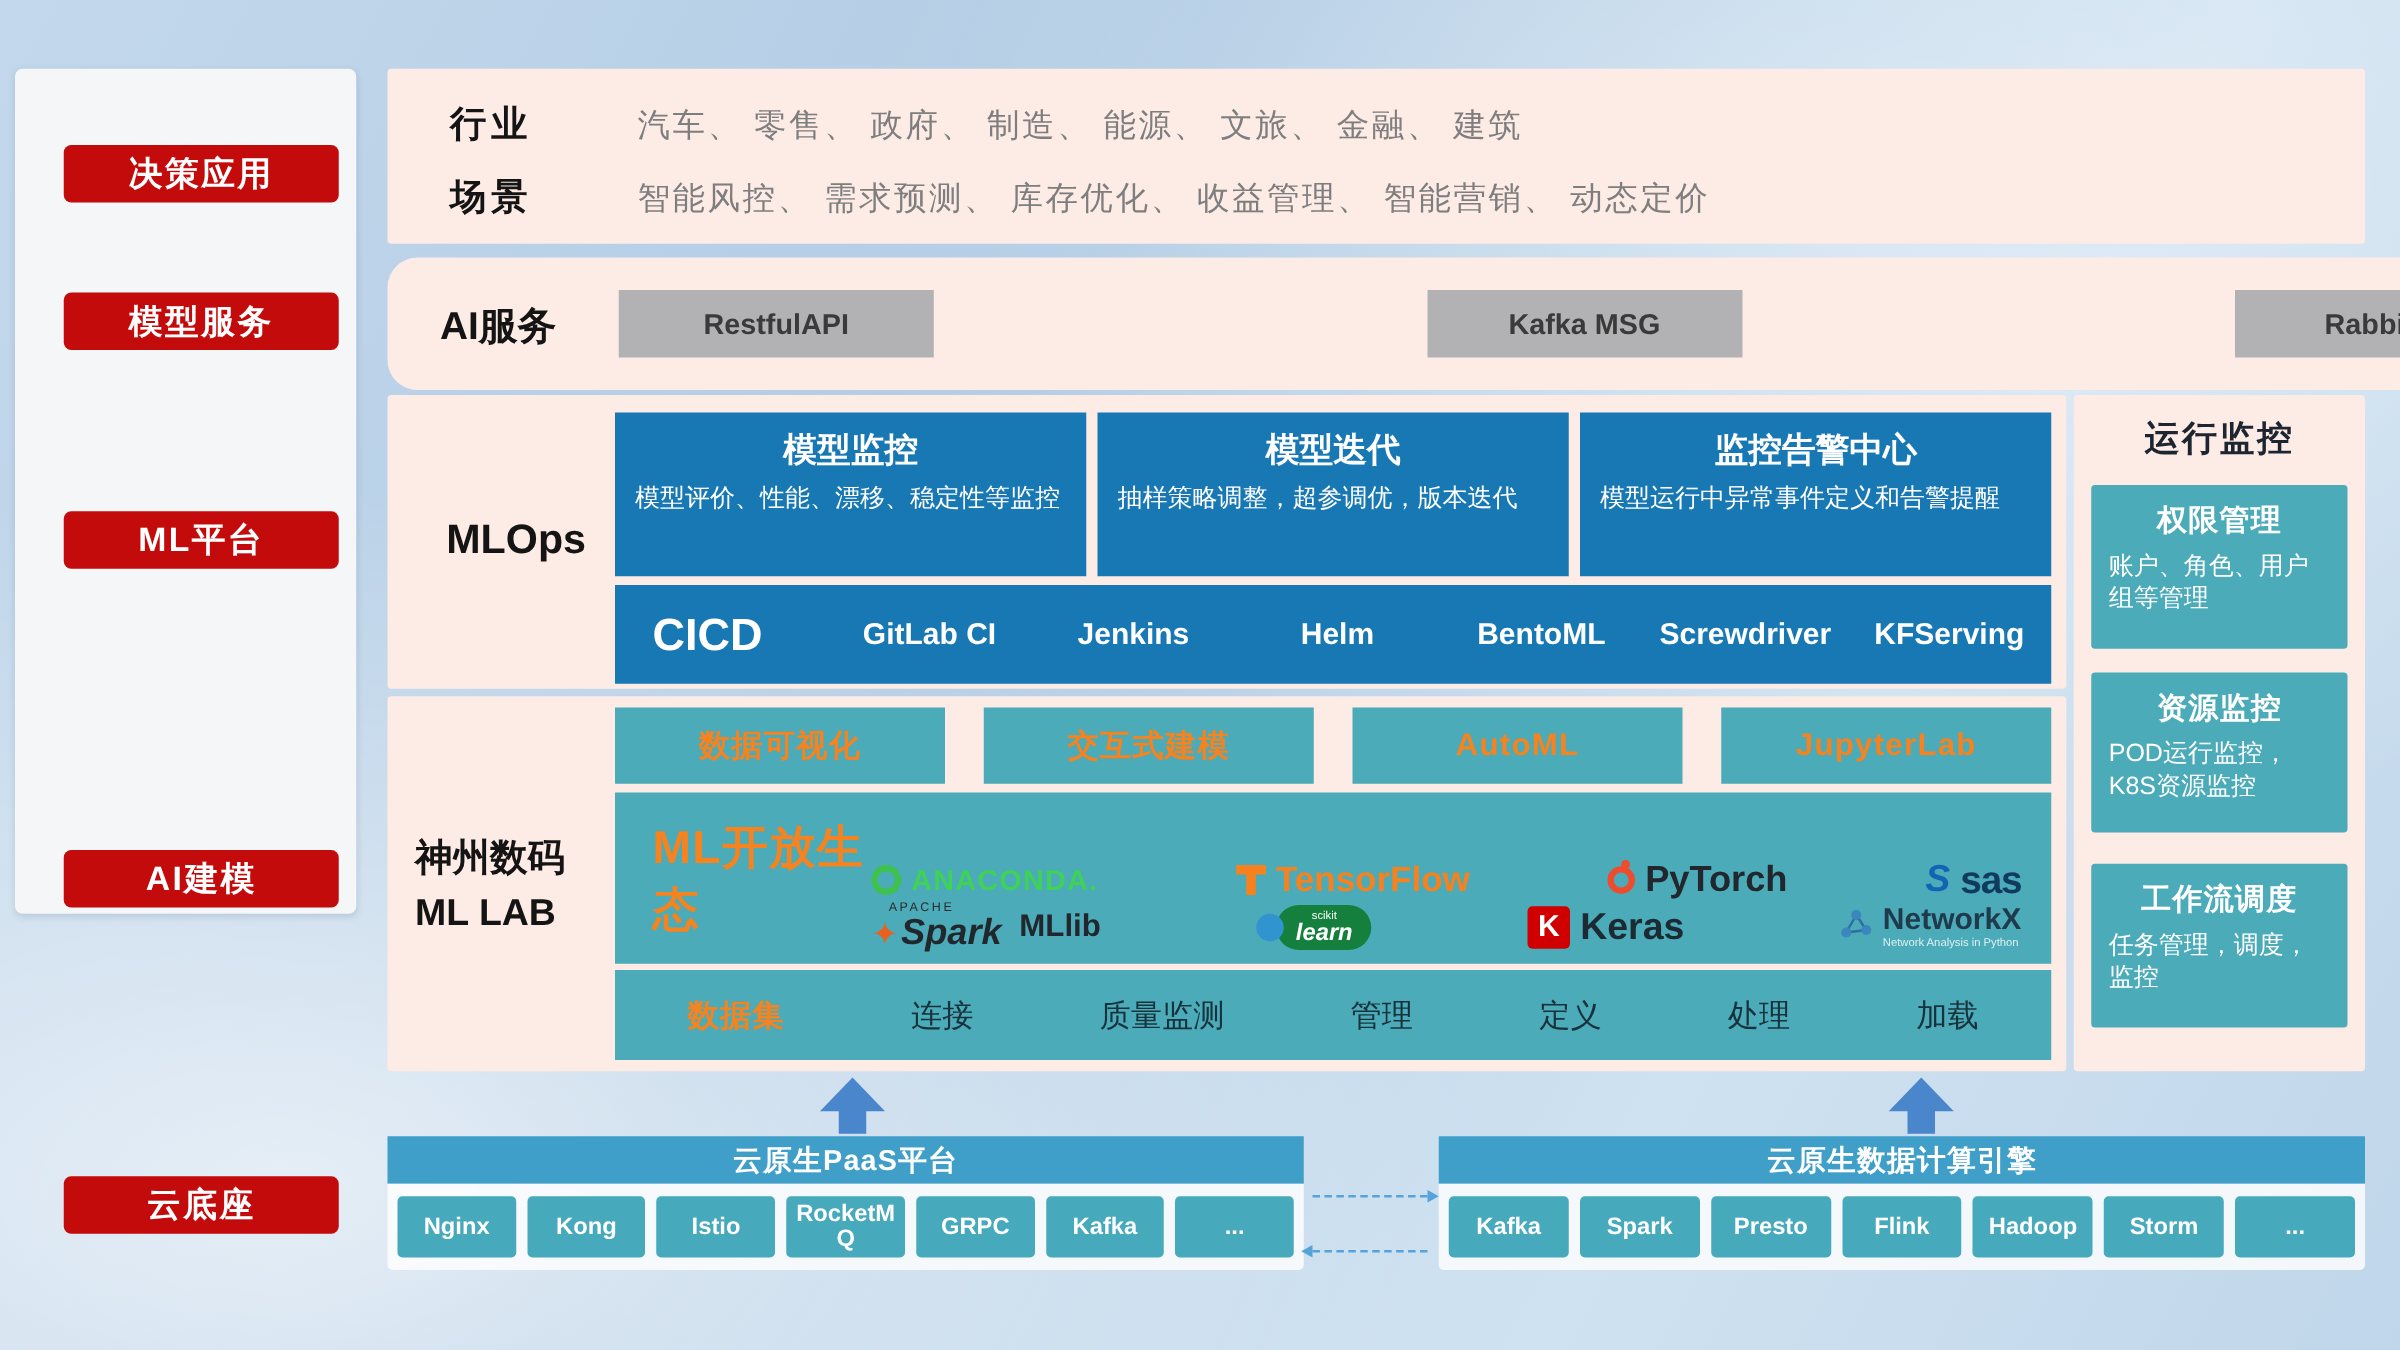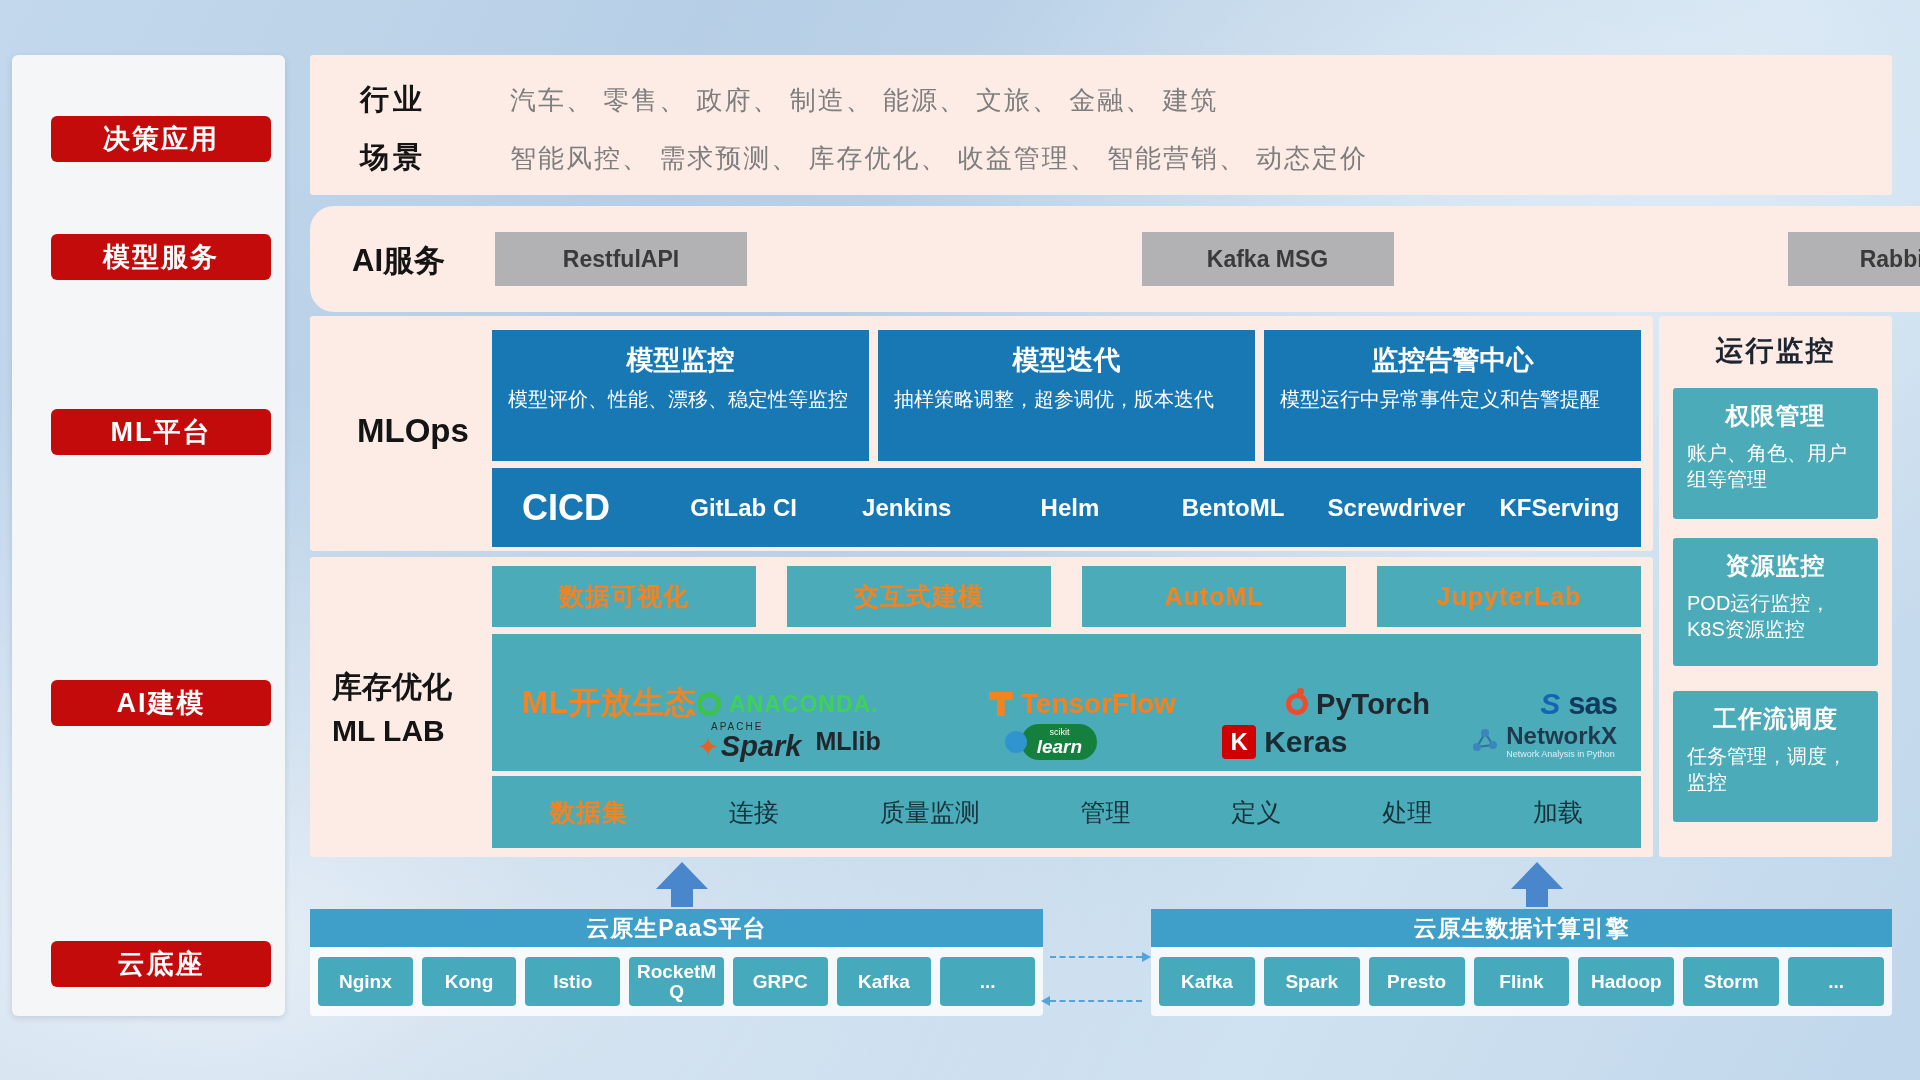--- a/index.html
+++ b/index.html
@@ -5,21 +5,21 @@
   * { margin:0; padding:0; box-sizing:border-box; }
   body { font-family:"Liberation Sans","DejaVu Sans",sans-serif; }
   .stage{
     position:relative; width:1920px; height:1080px; overflow:hidden;
     background:
       radial-gradient(ellipse at 12% 88%, rgba(255,255,255,0.65), rgba(255,255,255,0) 42%),
       radial-gradient(ellipse at 80% 15%, rgba(255,255,255,0.35), rgba(255,255,255,0) 40%),
       linear-gradient(118deg,#c3d8ec 0%,#b2cce4 40%,#cfe2f1 72%,#c0d6ea 100%);
   }
   
-  .sidebar{ position:absolute; left:12px; top:55px; width:273px; height:961px;
+  .sidebar{ position:absolute; left:12px; top:55px; width:273px; height:676px;
     background:#f5f6f8; border-radius:6px; box-shadow:0 2px 6px rgba(60,90,120,.18);padding-left:32px; }
   .red-btn{ position:absolute; left:39px; width:220px; height:46px; background:#c40b0b;
     color:#fff; font-weight:bold; font-size:27px; letter-spacing:2px;
     display:flex; align-items:center; justify-content:center; border-radius:6px; }
   
   .pink{ position:absolute; background:#fdebe6; border-radius:3px; }
   .p-industry{ left:310px; top:55px;  width:1582px; height:140px; padding:24px 0 0 50px; }
   .p-aiservice{ left:310px; top:206px; width:1788px; height:106px;border-radius:24px; }
   .p-mlops{ left:310px; top:316px; width:1343px; height:235px; }
   .p-mllab{ left:310px; top:557px; width:1343px; height:300px; }
@@ -44,21 +44,21 @@
   .cicd-label{ font-size:36px; font-weight:bold; margin-left:30px; width:140px; }
   .cicd-item{ flex:1; text-align:center; font-size:24px; font-weight:bold; }
   
   .mllab-label{ position:absolute; left:22px; top:108px; font-size:30px; font-weight:bold;
     color:#141414; line-height:1.45; }
   .tools-row{ position:absolute; left:182px; top:9px; width:1149px; height:61px; display:flex; gap:31px; }
   .teal-btn{ flex:1; background:#4babb8; color:#f5831f; font-weight:bold; font-size:25px;
     display:flex; align-items:center; justify-content:center; letter-spacing:1px; }
   .eco-box{ position:absolute; left:182px; top:77px; width:1149px; height:137px; background:#4babb8;
     display:flex; align-items:center; }
-  .eco-label{ width:205px; padding-left:30px; color:#f5831f; font-size:31px; font-weight:bold; letter-spacing:1px; }
+  .eco-label{ width:205px; padding-left:30px; color:#f5831f; font-size:37px; font-weight:bold; letter-spacing:1px; }
   .eco-logos{ flex:1; display:flex; flex-direction:column; justify-content:flex-end; height:100%; padding:10px 24px 10px 0; }
   .eco-row{ display:flex; align-items:center; justify-content:space-between; }
   .logo{ display:inline-flex; align-items:center; gap:8px; }
   .ana-ring{ width:24px; height:24px; border:5px solid #3fc14e; border-radius:50%; display:inline-block; }
   .ana-text{ color:#3fd158; font-weight:bold; font-size:23px; letter-spacing:1px; }
   .tf-icon{ width:24px; height:24px; background:#f6821f; display:inline-block;
     clip-path:polygon(0 0,100% 0,100% 32%,66% 32%,66% 100%,34% 100%,34% 32%,0 32%); }
   .tf-text{ color:#f6821f; font-weight:bold; font-size:28px; }
   .pt-icon{ position:relative; width:22px; height:22px; border:5px solid #ee4c2c; border-radius:50%; display:inline-block; }
   .pt-icon::after{ content:""; position:absolute; top:-10px; right:-1px; width:7px; height:7px;
@@ -166,21 +166,21 @@
       <span class="cicd-item">Jenkins</span>
       <span class="cicd-item">Helm</span>
       <span class="cicd-item">BentoML</span>
       <span class="cicd-item">Screwdriver</span>
       <span class="cicd-item">KFServing</span>
     </div>
   </div>
 
   <div class="pink p-mllab">
     <div class="mllab-label">
-      <div>库存优化</div>
+      <div>神州数码</div>
       <div>ML LAB</div>
     </div>
     <div class="tools-row">
       <div class="teal-btn">数据可视化</div>
       <div class="teal-btn">交互式建模</div>
       <div class="teal-btn">AutoML</div>
       <div class="teal-btn">JupyterLab</div>
     </div>
     <div class="eco-box">
       <span class="eco-label">ML开放生态</span>

